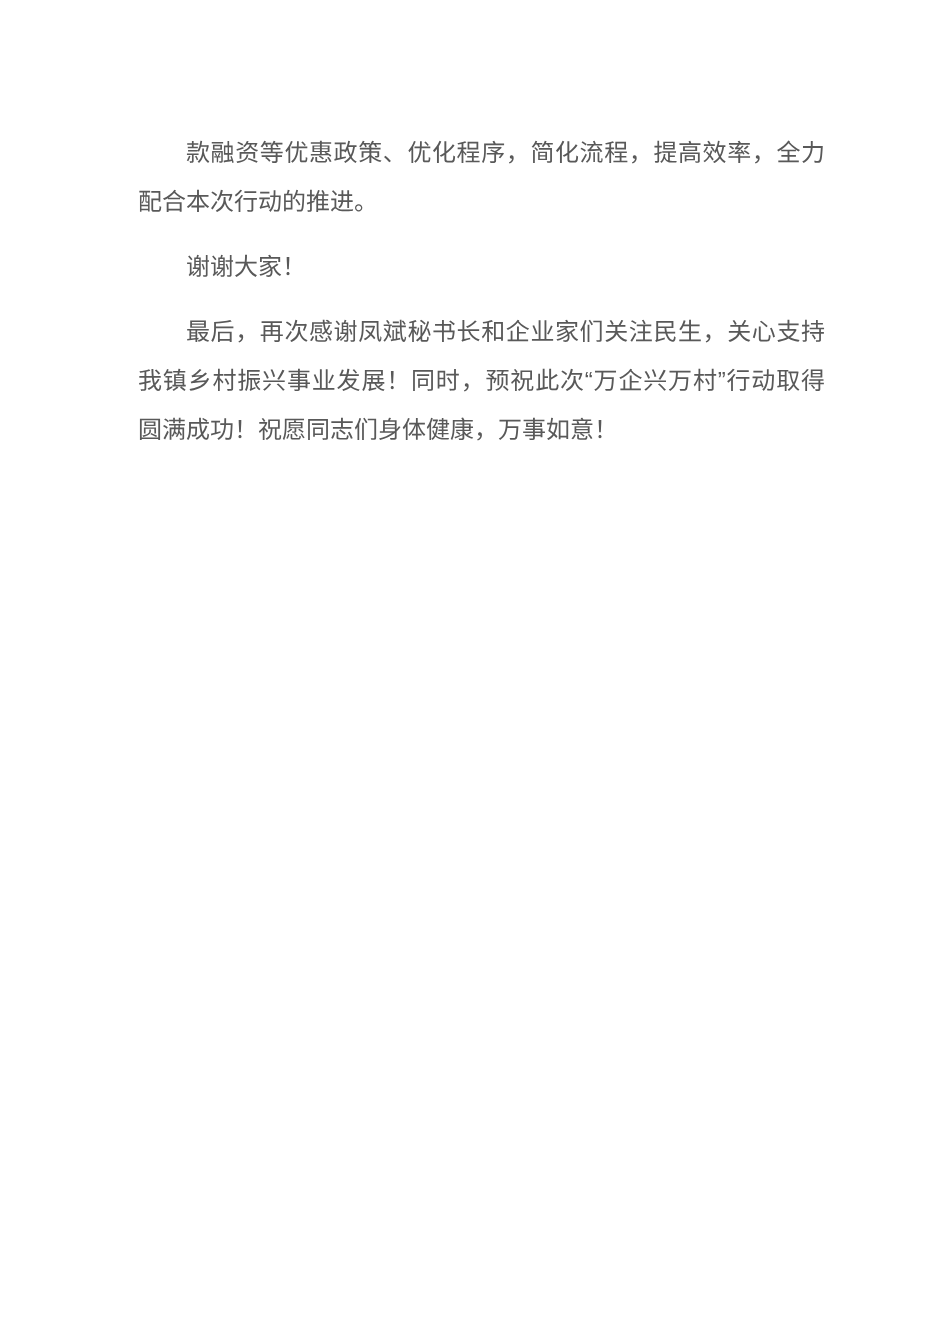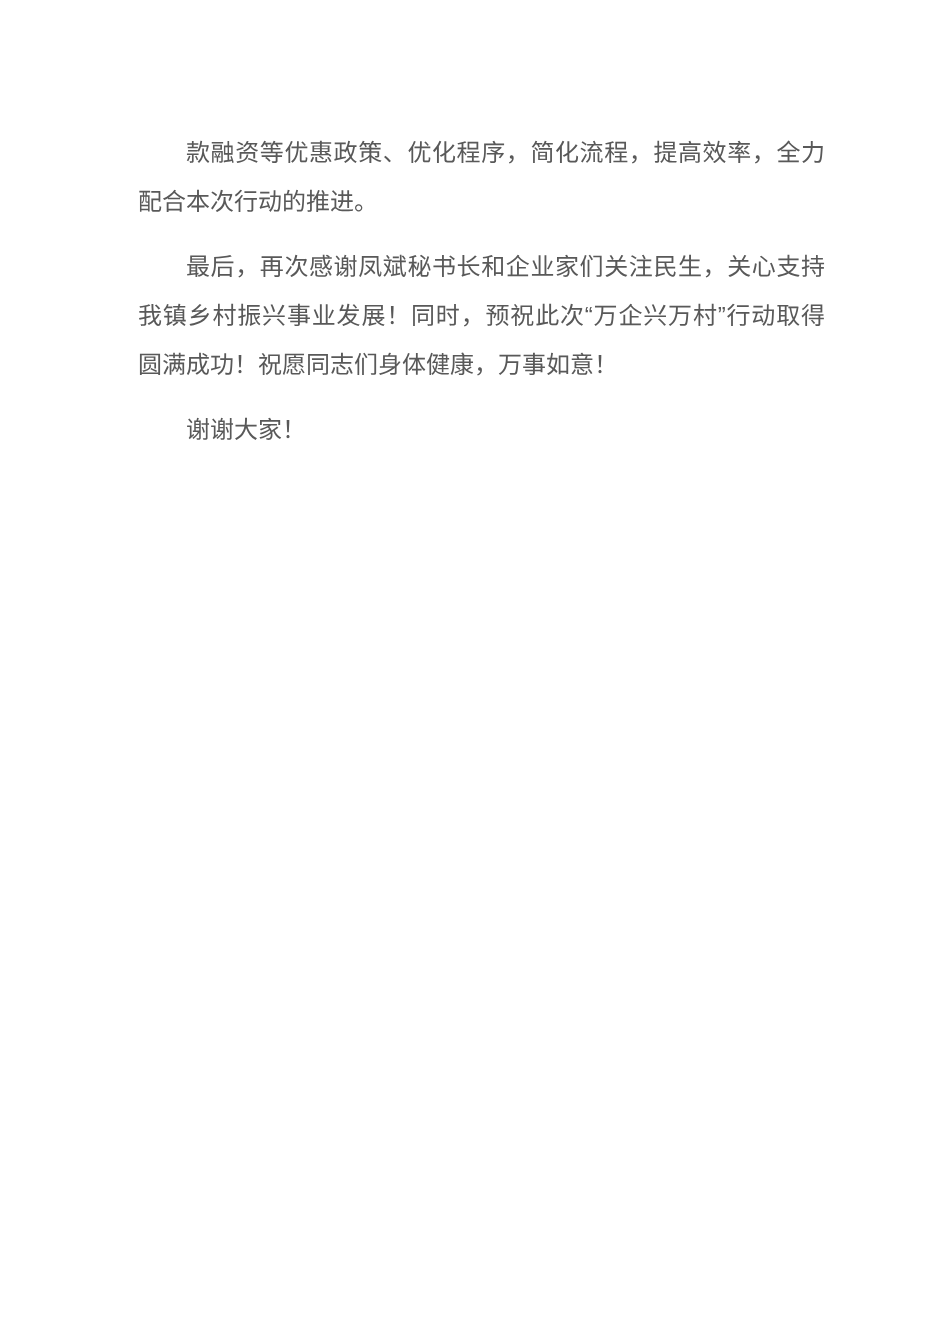--- a/index.html
+++ b/index.html
@@ -34,16 +34,16 @@
   .doc-para:last-child {
     margin-bottom: 0;
   }
 </style>
 </head>
 <body>
 
 <div class="doc-page">
   <div class="doc-body">
     <p class="doc-para">款融资等优惠政策、优化程序，简化流程，提高效率，全力配合本次行动的推进。</p>
+    <p class="doc-para">谢谢大家！</p>
     <p class="doc-para">最后，再次感谢凤斌秘书长和企业家们关注民生，关心支持我镇乡村振兴事业发展！同时，预祝此次“万企兴万村”行动取得圆满成功！祝愿同志们身体健康，万事如意！</p>
-    <p class="doc-para">谢谢大家！</p>
   </div>
 </div>
 
 </body></html>

